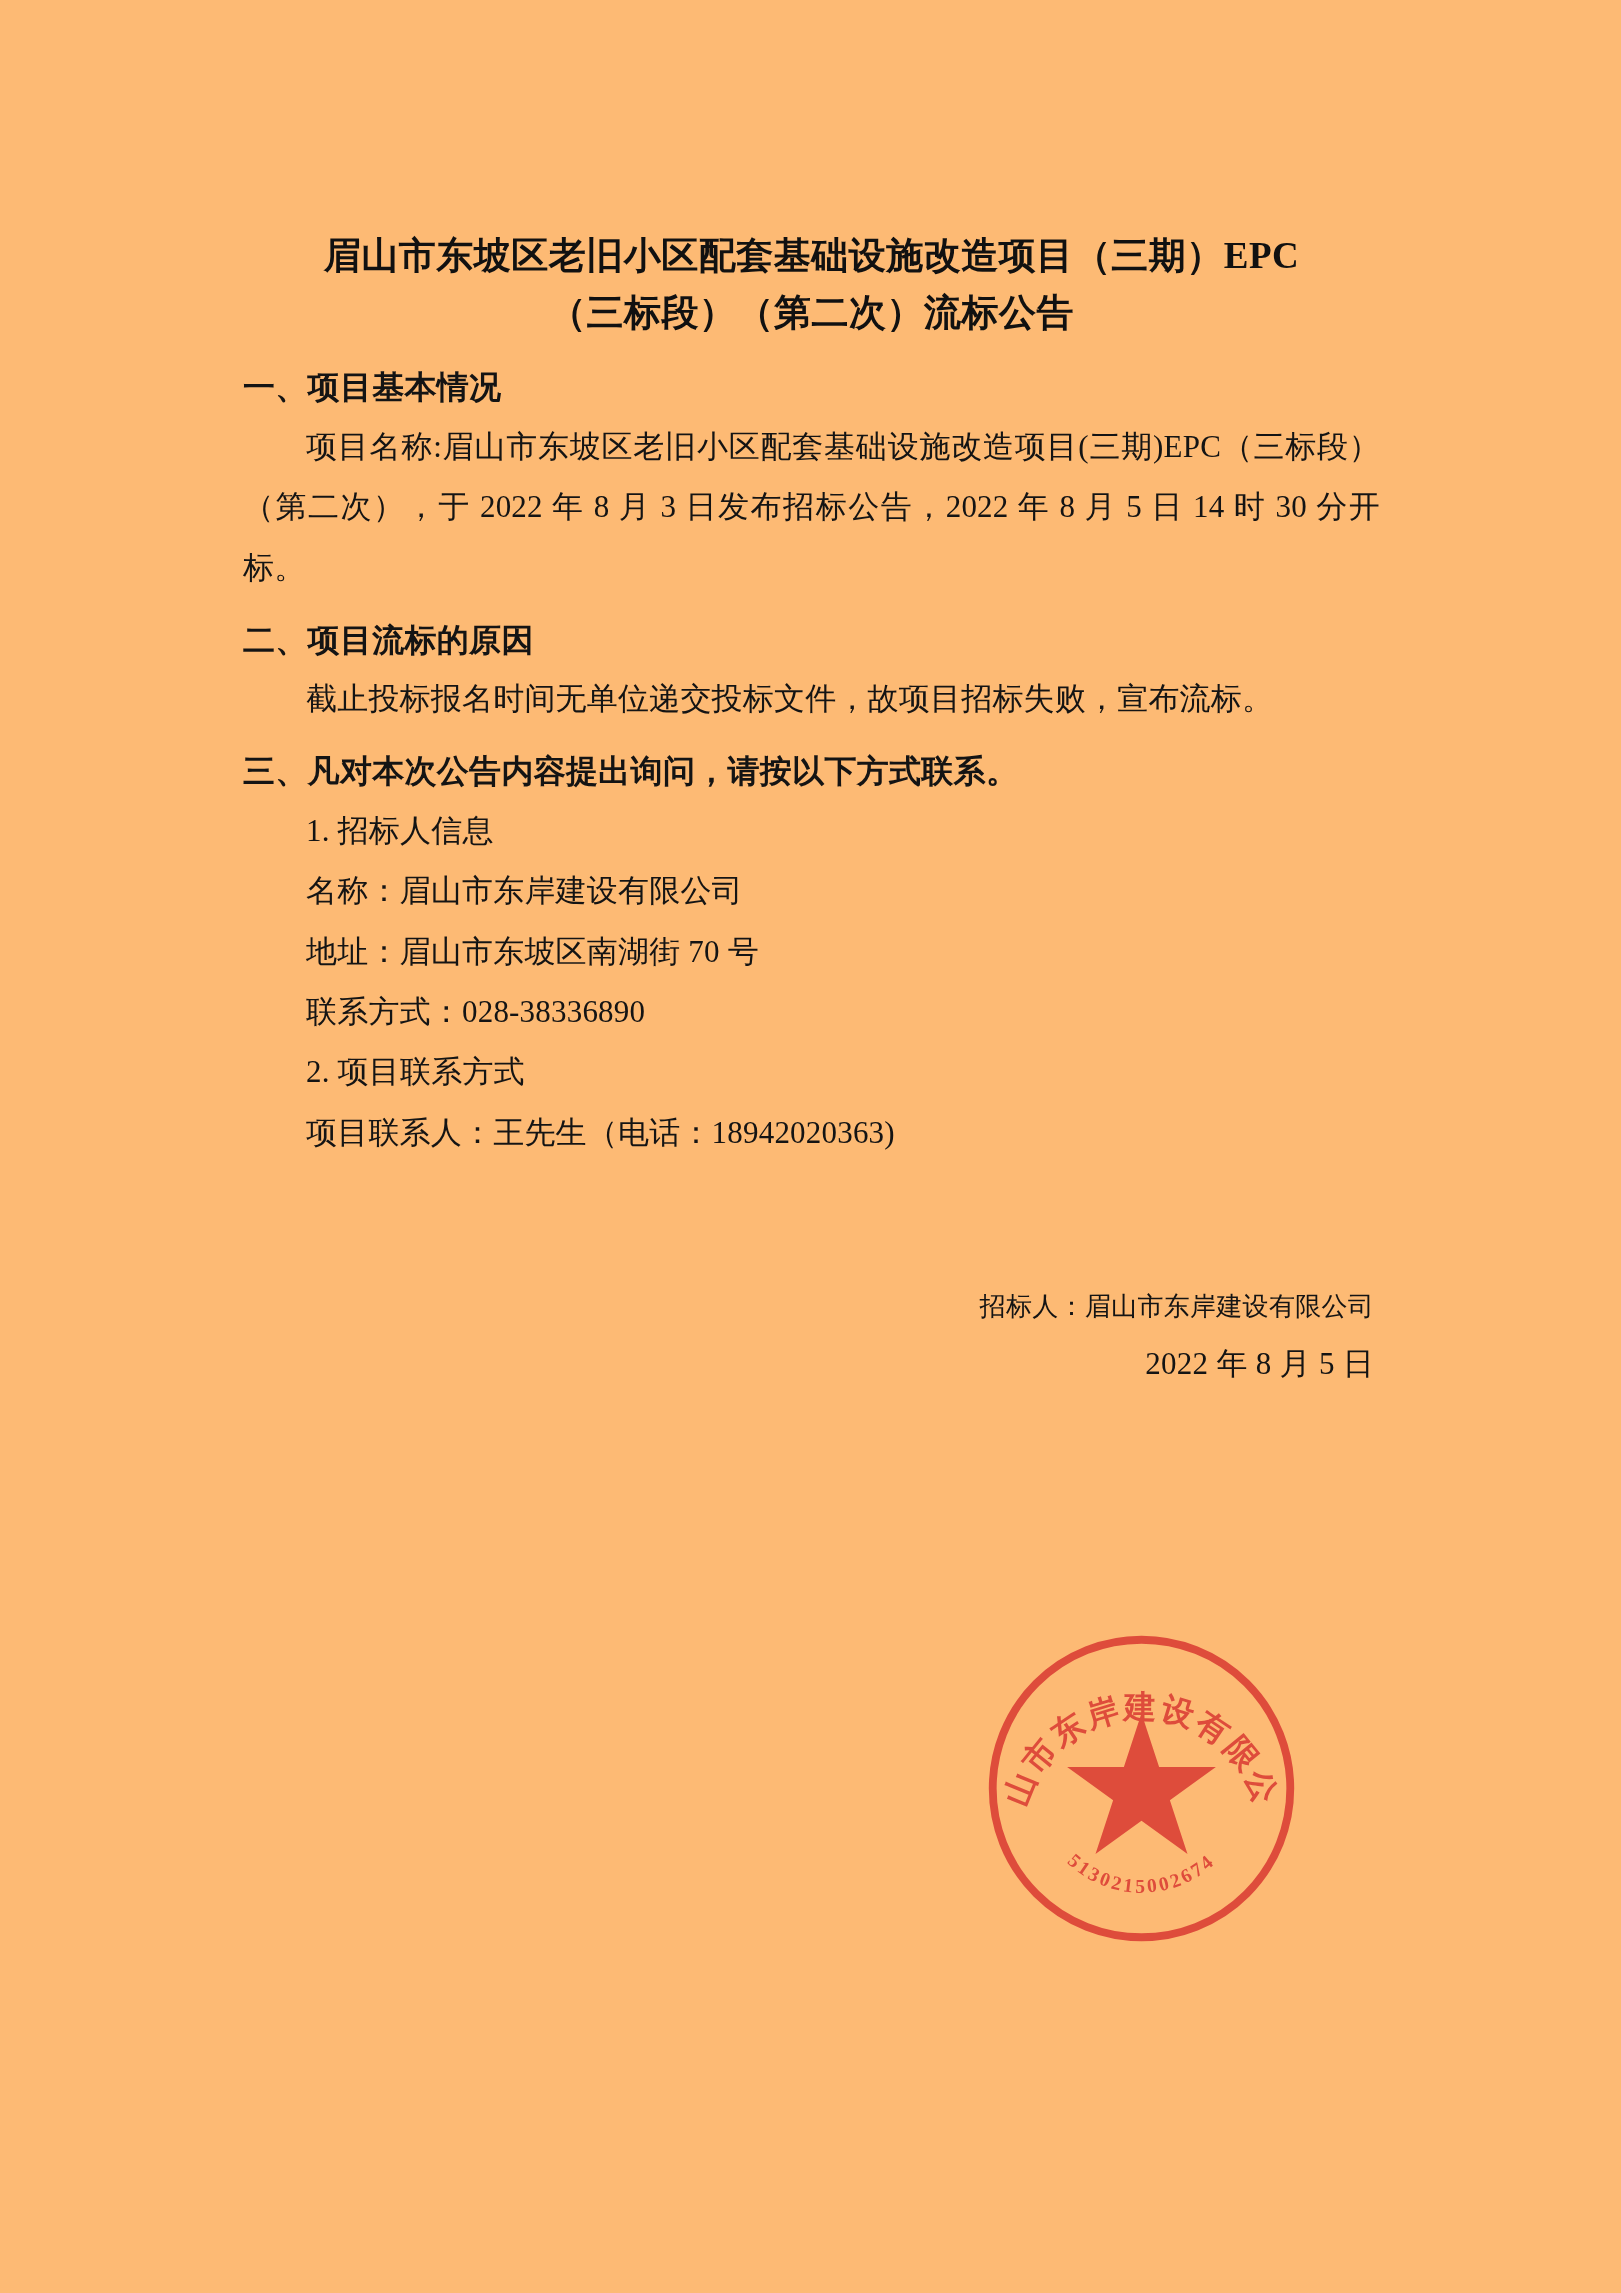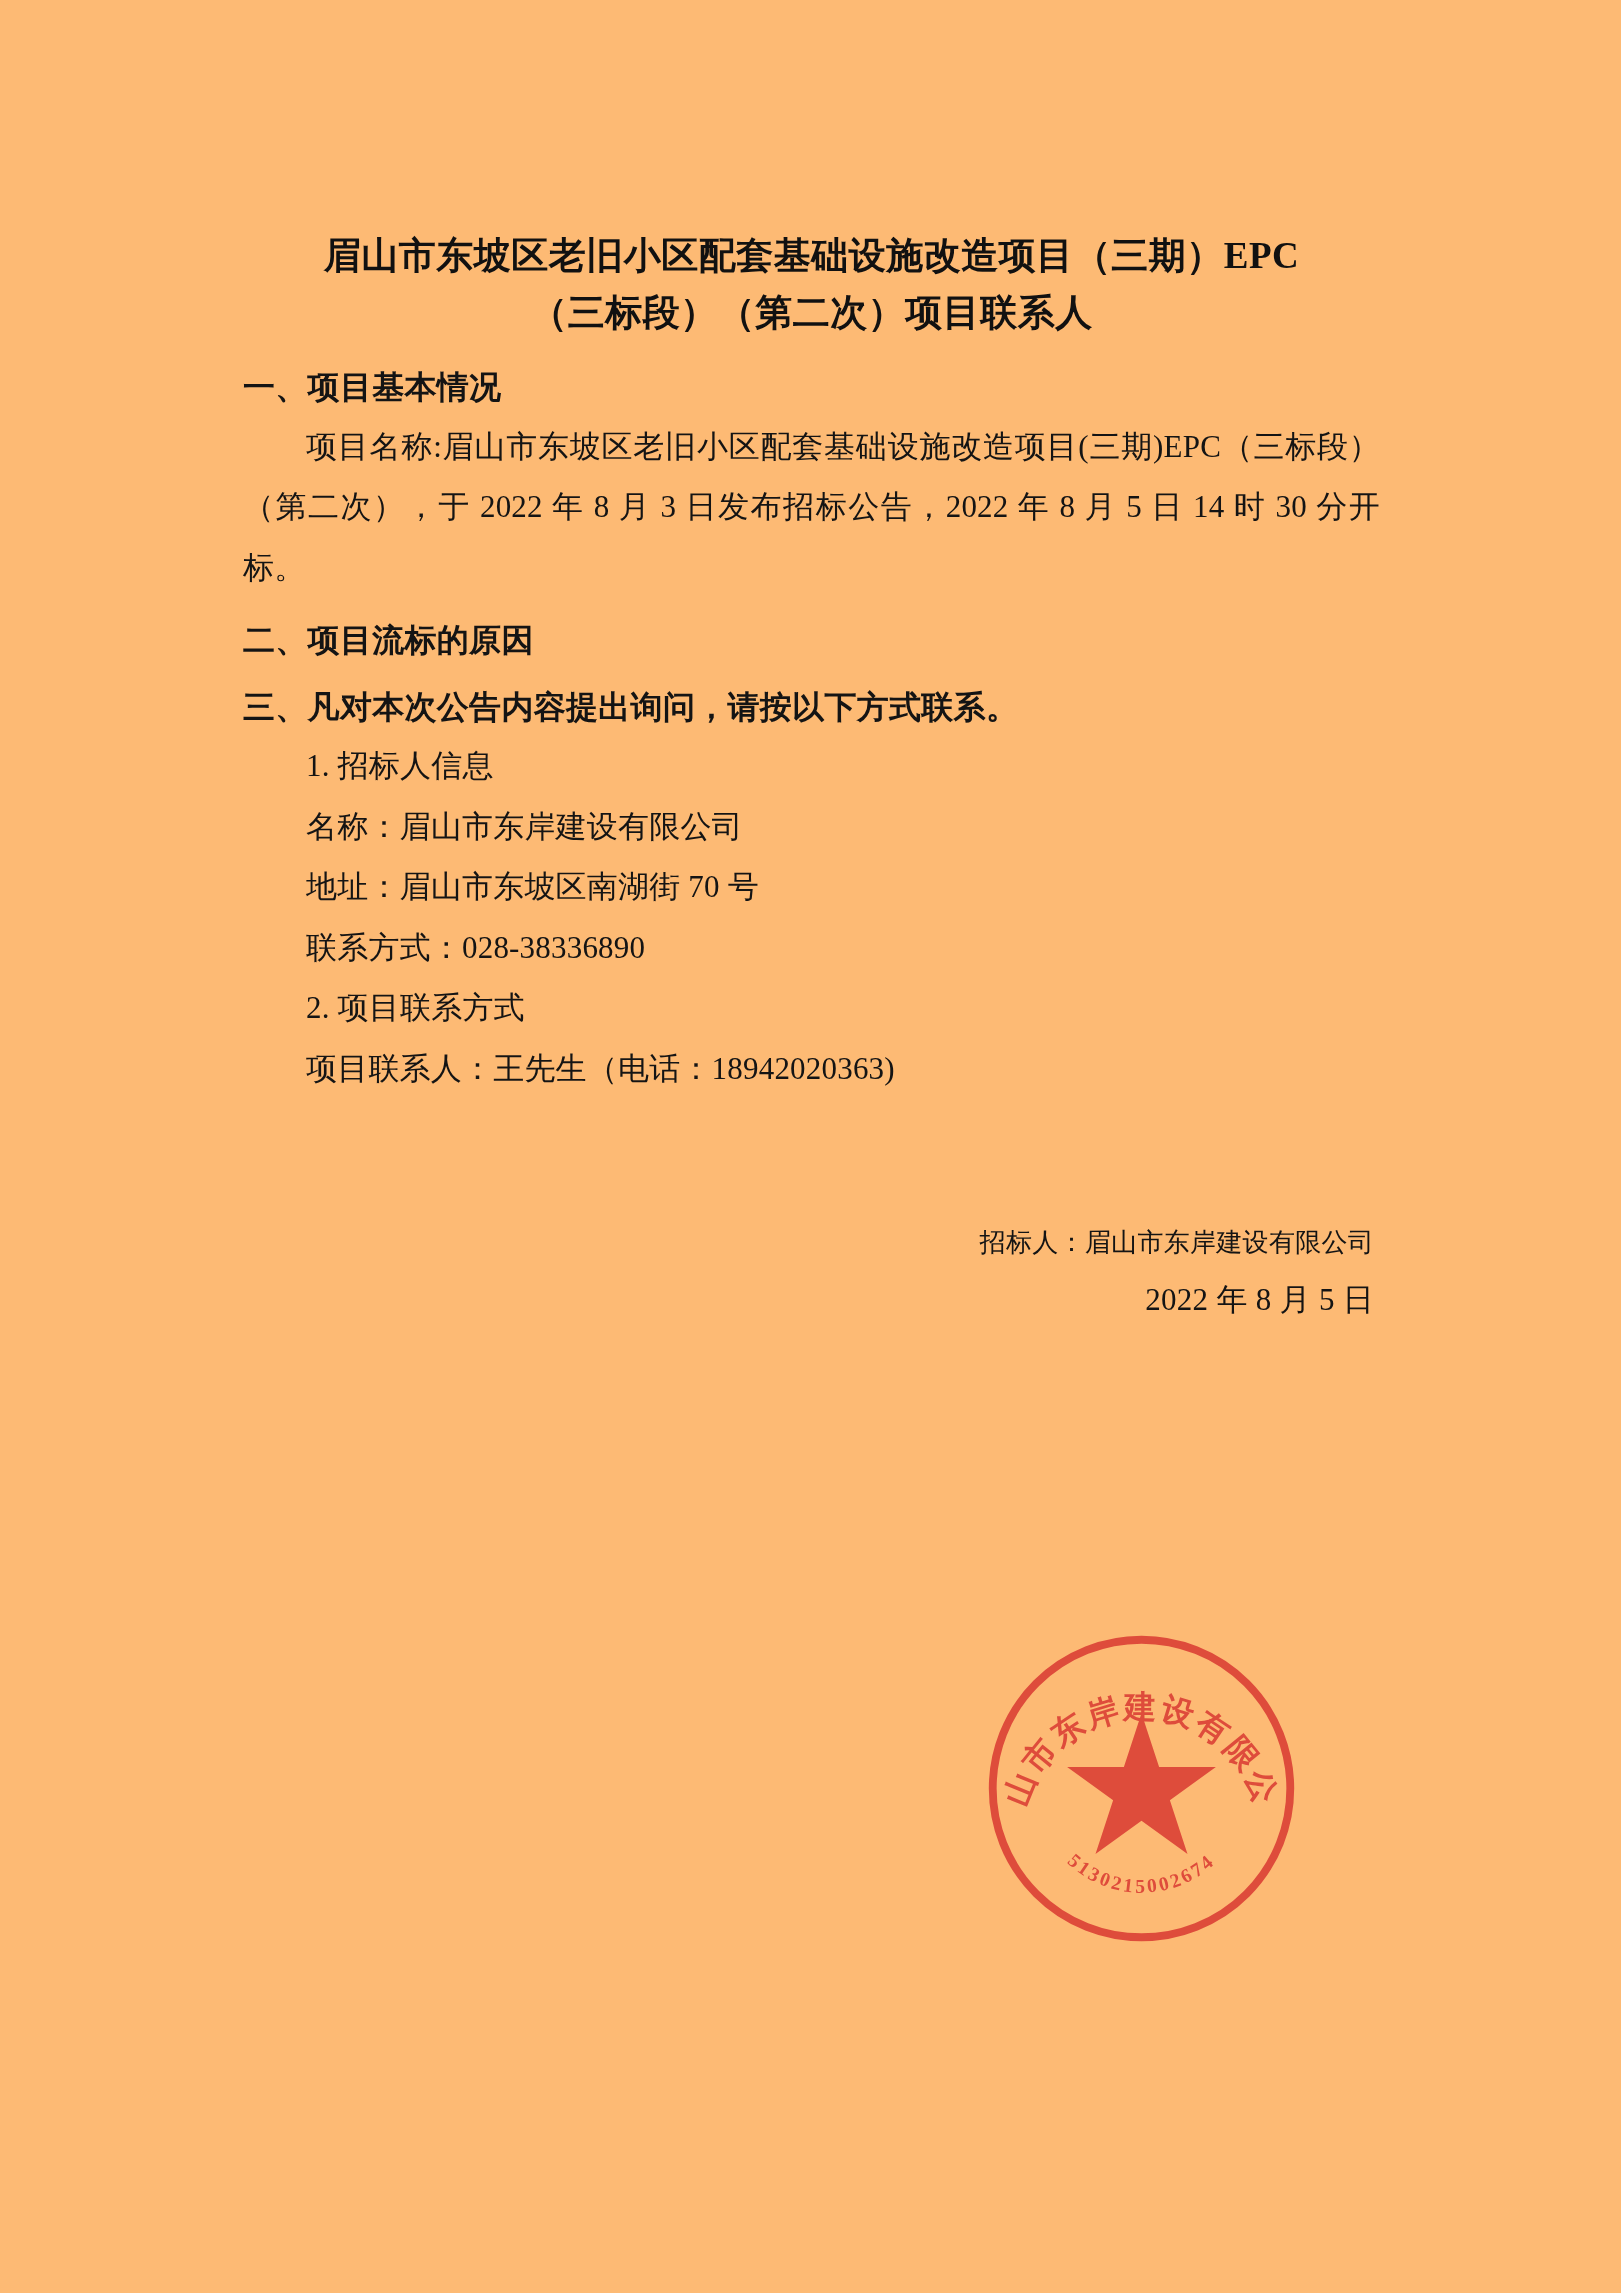--- a/index.html
+++ b/index.html
@@ -111,27 +111,28 @@
 </style>
 </head>
 <body>
 
 <div class="page">
 
   <div class="content">
 
     <div class="doc-title">
       <span class="line">眉山市东坡区老旧小区配套基础设施改造项目（三期）EPC</span>
-      <span class="line">（三标段）（第二次）项目联系人</span>
+      <span class="line">（三标段）（第二次）流标公告</span>
     </div>
 
     <div class="section-heading">一、项目基本情况</div>
     <div class="para">项目名称:眉山市东坡区老旧小区配套基础设施改造项目(三期)EPC（三标段）（第二次），于 2022 年 8 月 3 日发布招标公告，2022 年 8 月 5 日 14 时 30 分开标。</div>
 
     <div class="section-heading">二、项目流标的原因</div>
+    <div class="para">截止投标报名时间无单位递交投标文件，故项目招标失败，宣布流标。</div>
 
     <div class="section-heading">三、凡对本次公告内容提出询问，请按以下方式联系。</div>
     <div class="sub-item">1. 招标人信息</div>
     <div class="sub-item">名称：眉山市东岸建设有限公司</div>
     <div class="sub-item">地址：眉山市东坡区南湖街 70 号</div>
     <div class="sub-item">联系方式：028-38336890</div>
     <div class="sub-item">2. 项目联系方式</div>
     <div class="sub-item">项目联系人：王先生（电话：18942020363)</div>
 
     <div class="signature-block">

